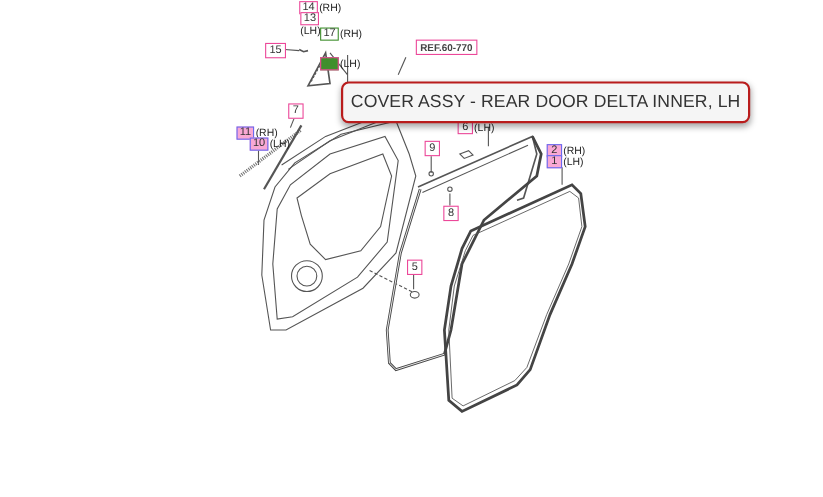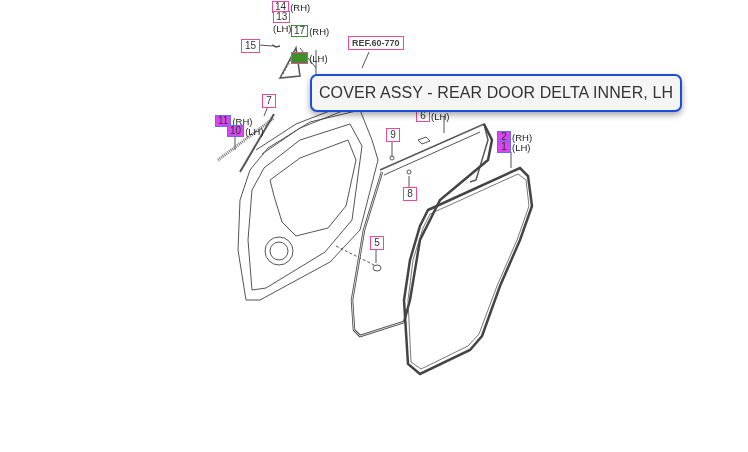--- a/index.html
+++ b/index.html
@@ -1,24 +1,24 @@
 <!DOCTYPE html>
 <html><head>
 <meta charset="utf-8">
 <style>
   html, body { margin:0; padding:0; background:#ffffff; }
   body { width:748px; height:452px; position:relative; overflow:hidden; font-family:"Liberation Sans", sans-serif; }
   .diagram { position:absolute; left:0; top:0; width:748px; height:452px; }
   .callout { position:absolute; font-size:10px; line-height:11px; color:#222; white-space:nowrap; display:flex; align-items:center; cursor:pointer; }
   .box { display:inline-block; border:1px solid #ec4899; padding:0 2px; min-width:8px; text-align:center; background:#fff; color:#333; font-size:10px; line-height:10px; }
-  .box.blue { border-color:#6a6af0; background:#d946ef; }
+  .box.blue { border-color:#6a6af0; background:#f9a8d4; }
   .box.filled { background:#3f8f2d; color:#3f8f2d; }
   .box.ref { font-weight:bold; font-size:9px; padding:1px 3px; color:#444; }
   .suffix { margin-left:1px; font-size:9.5px;text-align:center; }
-  .tooltip { position:absolute; left:310px; top:74px; width:372px; height:38px; background:#f5f5f5; border:2px solid #1d4ed8; border-radius:7px; box-shadow:0 3px 6px rgba(0,0,0,0.35); display:flex; align-items:center; justify-content:center; box-sizing:border-box; }
+  .tooltip { position:absolute; left:310px; top:74px; width:372px; height:38px; background:#f5f5f5; border:2px solid #b91c1c; border-radius:7px; box-shadow:0 3px 6px rgba(0,0,0,0.35); display:flex; align-items:center; justify-content:center; box-sizing:border-box; }
   .tooltip span { font-size:16px; color:#333; letter-spacing:0.1px; }
 </style>
 </head>
 <body>
 
 <svg class="diagram" viewBox="0 0 748 452" xmlns="http://www.w3.org/2000/svg">
   <g fill="none" stroke="#555" stroke-width="1">
 
     <path d="M280 78 L296 48 L300 76 Z" stroke-width="1.5"></path>
     <path d="M283 74 L295 52" stroke-dasharray="2 1.5"></path>
@@ -77,21 +77,21 @@
   <span class="box" style="border-color:#3f8f2d;">17</span>
     <span class="suffix">(RH)</span>
 </div>
 <div class="callout" style="left:291px;top:52px;">
   <span class="box filled">16</span>
     <span class="suffix">(LH)</span>
 </div>
 <div class="callout" style="left:241px;top:39px;">
   <span class="box" style="padding:1px 3px;text-align:right;">15</span>
 </div>
-<div class="callout" style="left:348px;top:36px;">
+<div class="callout" style="left:378px;top:36px;">
   <span class="box ref">REF.60-770</span>
 </div>
 <div class="callout" style="left:262px;top:94px;">
   <span class="box" style="padding:1px 2px;">7</span>
 </div>
 <div class="callout" style="left:215px;top:115px;">
   <span class="box blue">11</span>
     <span class="suffix">(RH)</span>
 </div>
 <div class="callout" style="left:227px;top:125px;">

